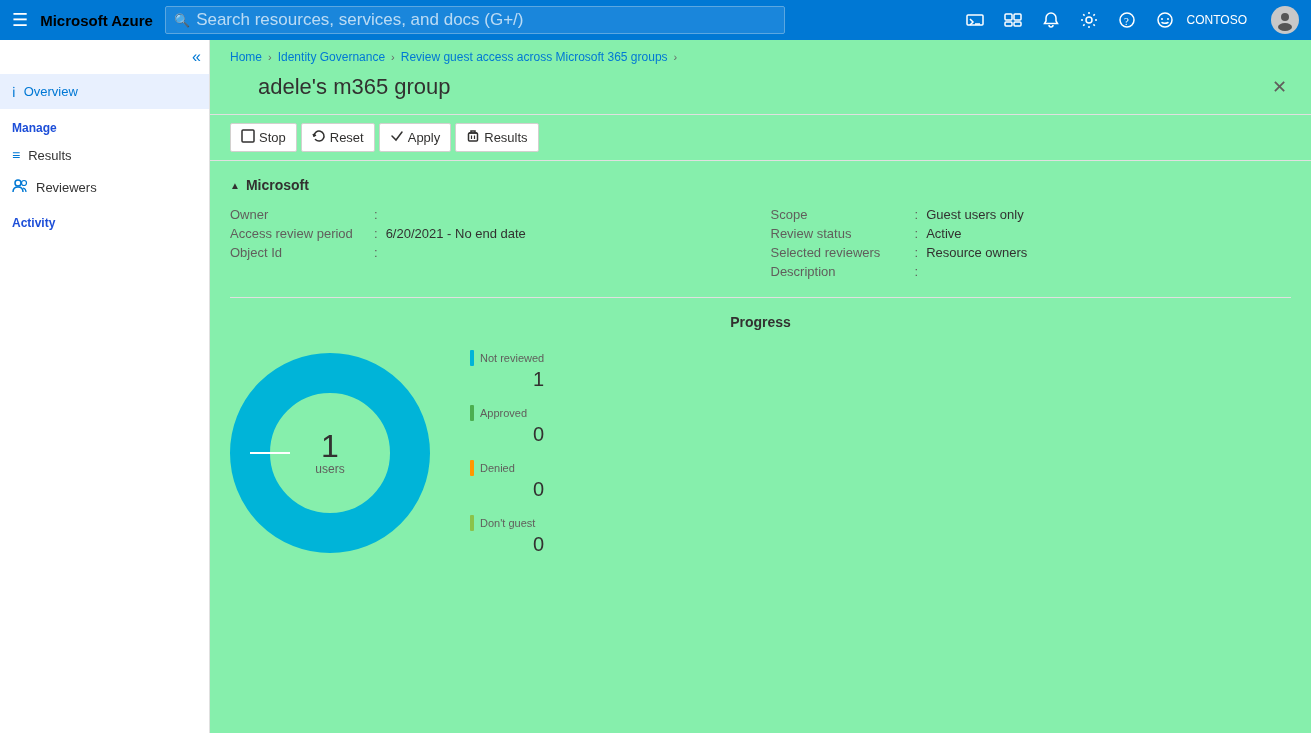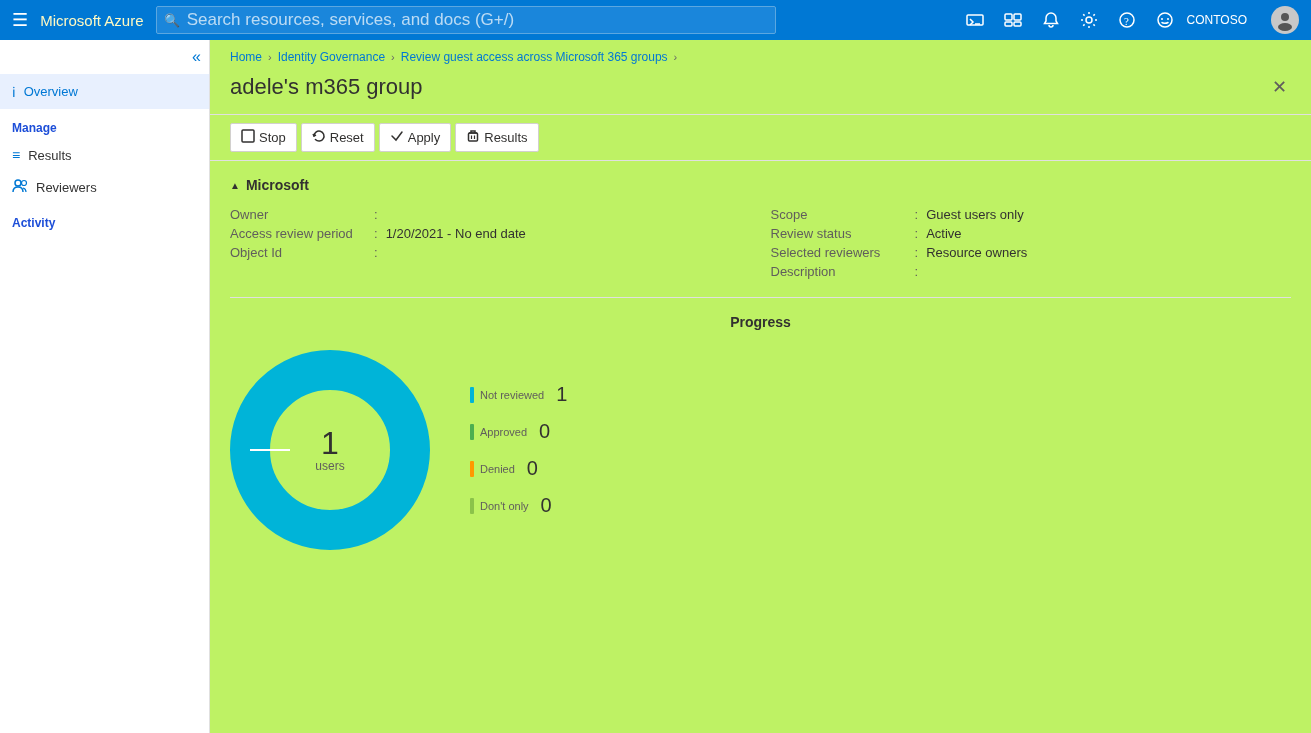--- a/index.html
+++ b/index.html
@@ -15,22 +15,22 @@
       color: white;
       gap: 12px;
     }
     .topbar-hamburger {
       font-size: 18px;
       cursor: pointer;
       color: white;
     }
     .topbar-logo {
       font-size: 15px;
-      font-weight: 400;
-      color: #fef9c3;
+      font-weight: 700;
+      color: #000000;
       white-space: nowrap;
     }
     .topbar-search {
       flex: 1;
       max-width: 620px;
       height: 28px;
       background: #1a86db;
       border: 1px solid #5ba7e0;
       border-radius: 2px;
       display: flex;
@@ -127,21 +127,21 @@
       padding: 12px 12px 4px;
       font-size: 12px;
       font-weight: 600;
       color: #1d4ed8;
     }
 
     
     .content-area {
       flex: 1;
       overflow-y: auto;
-      background: #bef264;
+      background: #86efac;
     }
 
     
     .breadcrumb {
       padding: 10px 20px 4px;
       display: flex;
       align-items: center;
       gap: 6px;
       font-size: 12px;
       color: #0078d4;
@@ -155,20 +155,21 @@
       display: flex;
       align-items: center;
       justify-content: space-between;
       padding: 4px 20px 12px;
       border-bottom: 1px solid #e0e0e0;
     }
     .page-title {
       font-size: 22px;
       font-weight: 300;
       color: #323130;
+      margin-left: 28px;
     }
     .close-btn {
       font-size: 18px;
       color: #605e5c;
       cursor: pointer;
       padding: 4px;
     }
 
     
     .toolbar {
@@ -278,21 +279,21 @@
     }
 
     
     .progress-legend {
       display: flex;
       flex-direction: column;
       gap: 14px;
     }
     .legend-item {
       display: flex;
-      flex-direction: row;
+      flex-direction: column;
       gap: 2px;
       text-align: right;
     }
     .legend-item-header {
       display: flex;
       align-items: center;
       gap: 6px;
     }
     .legend-bar {
       width: 4px;
@@ -475,21 +476,21 @@
 
         <div>
           <div class="essentials-row">
             <span class="essentials-label">Owner</span>
             <span class="essentials-colon">:</span>
             <span class="essentials-value"></span>
           </div>
           <div class="essentials-row">
             <span class="essentials-label">Access review period</span>
             <span class="essentials-colon">:</span>
-            <span class="essentials-value">1/20/2021 - No end date</span>
+            <span class="essentials-value">6/20/2021 - No end date</span>
           </div>
           <div class="essentials-row">
             <span class="essentials-label">Object Id</span>
             <span class="essentials-colon">:</span>
             <span class="essentials-value"></span>
           </div>
         </div>
 
         <div>
           <div class="essentials-row">
@@ -550,21 +551,21 @@
             <div class="legend-item">
               <div class="legend-item-header">
                 <div class="legend-bar" style="background-color:#ff9800;"></div>
                 <span class="legend-name">Denied</span>
               </div>
               <div class="legend-value">0</div>
             </div>
             <div class="legend-item">
               <div class="legend-item-header">
                 <div class="legend-bar" style="background-color:#8bc34a;"></div>
-                <span class="legend-name">Don't only</span>
+                <span class="legend-name">Don't guest</span>
               </div>
               <div class="legend-value">0</div>
             </div>
           </div>
 
         </div>
       </div>
 
     </div>
   </div>

